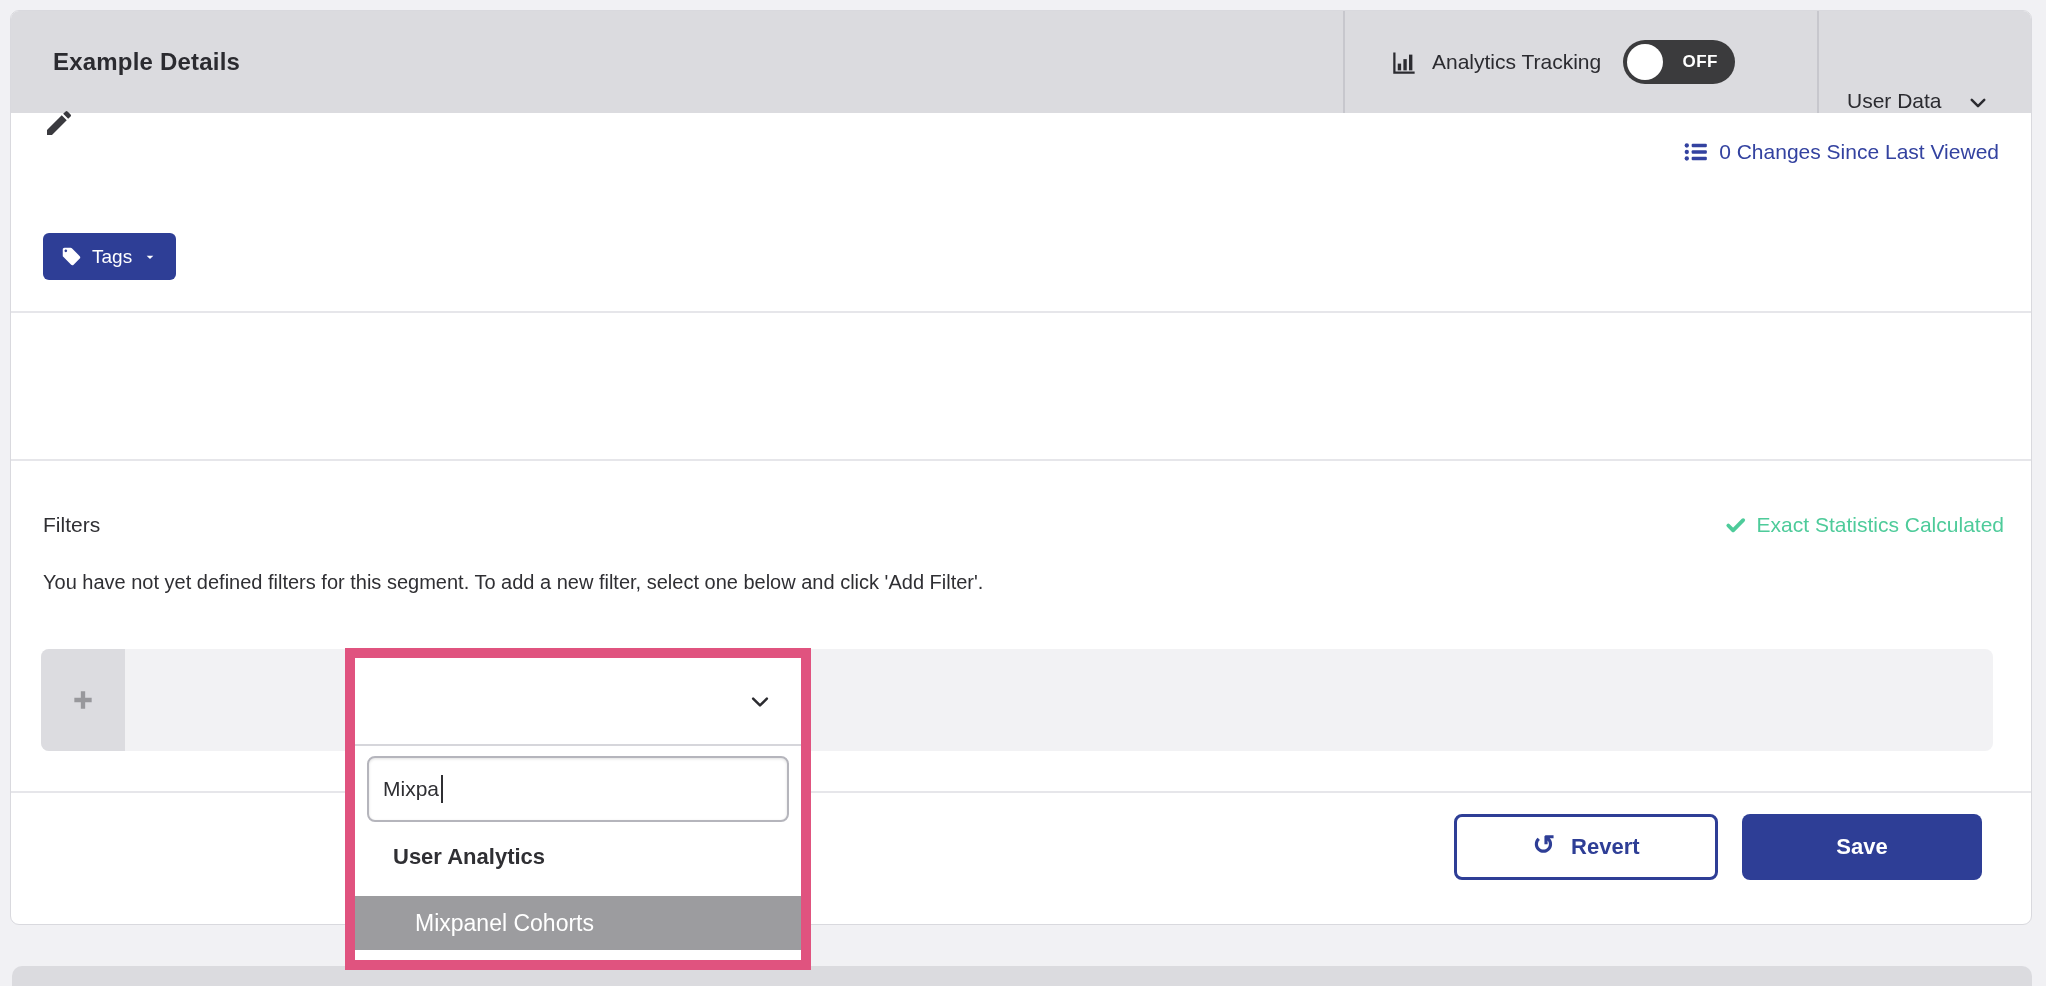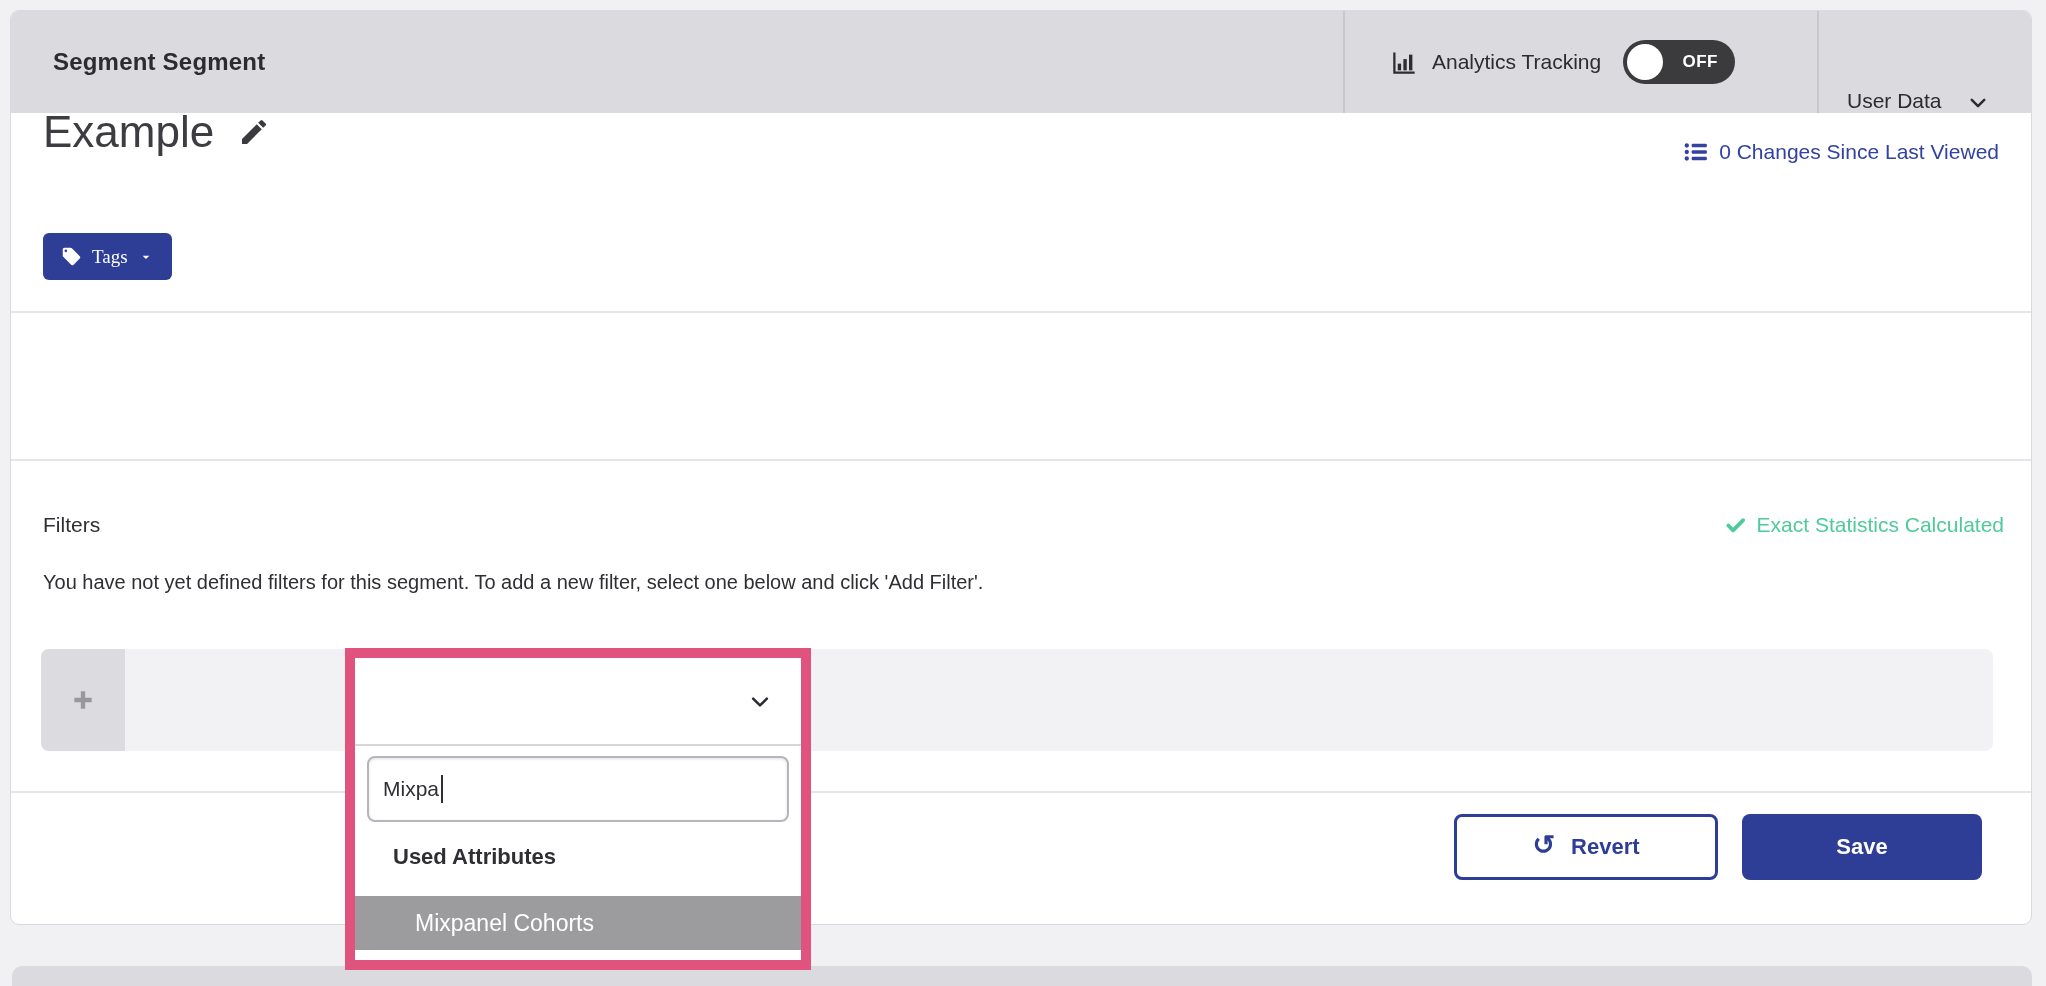--- a/index.html
+++ b/index.html
@@ -55,21 +55,21 @@
   .segment-name {
     position:absolute; left:32px; top:96px;
     display:flex; align-items:center; gap:24px;
     font-size:44px; font-weight:400; color:#3c3c41;
   }
   .pencil-btn { cursor:pointer; display:flex; align-items:center; }
   .tags-btn {
     position:absolute; left:32px; top:222px; height:47px; padding:0 18px;
     background:#2e3e96; border:none; border-radius:6px;
     display:flex; align-items:center; gap:10px;
-    color:#fff; font-size:19px; font-family:Liberation Serif, serif; cursor:pointer;
+    color:#fff; font-size:19px; font-family:Liberation Sans, sans-serif; cursor:pointer;
   }
   .changes-link {
     position:absolute; right:32px; top:128px;
     display:flex; align-items:center; gap:10px;
     color:#3342a0; font-size:21px; cursor:pointer; text-decoration:none;
   }
 
   
   .apps-row {
     position:absolute; left:32px; top:362px;
@@ -161,21 +161,21 @@
     background:#dbdbdf; border-radius:10px 10px 0 0;
   }
   svg { display:block; }
 </style>
 </head>
 <body>
 
 <div class="card">
 
   <div class="card-header">
-    <div class="card-title">Segment Segment</div>
+    <div class="card-title">Example Details</div>
 
     <div class="hdr-vdiv" style="left:1332px"></div>
 
     <div class="analytics-group">
       <span>
         <svg width="27" height="27" viewBox="0 0 24 24" fill="none">
           <path d="M3 3v18h18" stroke="#2b2b30" stroke-width="2"></path>
           <rect x="6" y="13" width="3" height="6" fill="#2b2b30"></rect>
           <rect x="11" y="9" width="3" height="10" fill="#2b2b30"></rect>
           <rect x="16" y="5" width="3" height="14" fill="#2b2b30"></rect>
@@ -198,21 +198,20 @@
         </svg>
       </span>
     </div>
   </div>
 
   <div class="hline" style="top:300px"></div>
   <div class="hline" style="top:448px"></div>
   <div class="hline" style="top:780px"></div>
 
   <div class="segment-name">
-    <span>Example</span>
     <span class="pencil-btn">
       <svg width="32" height="32" viewBox="0 0 24 24">
         <path fill="#3a3a3f" d="M3 17.25V21h3.75L17.81 9.94l-3.75-3.75L3 17.25zM20.71 7.04a1 1 0 0 0 0-1.41l-2.34-2.34a1 1 0 0 0-1.41 0l-1.83 1.83 3.75 3.75 1.83-1.83z"></path>
       </svg>
     </span>
   </div>
 
   <button class="tags-btn">
     <span>
       <svg width="21" height="21" viewBox="0 0 24 24">
@@ -276,21 +275,21 @@
         <path d="M3 5.5l5 5 5-5" stroke="#2b2b30" stroke-width="1.8" stroke-linecap="round" stroke-linejoin="round"></path>
       </svg>
     </div>
   </div>
 
   <div class="dd-search">
     <span>Mixpa</span>
       <span class="caret"></span>
   </div>
 
-  <div class="dd-group-header">Used Attributes</div>
+  <div class="dd-group-header">User Analytics</div>
 
   <div class="dd-option">Mixpanel Cohorts</div>
 </div>
 
 <button class="revert-btn">
   <span class="revert-glyph">↺</span>
   <span>Revert</span>
 </button>
 
 <button class="save-btn">

